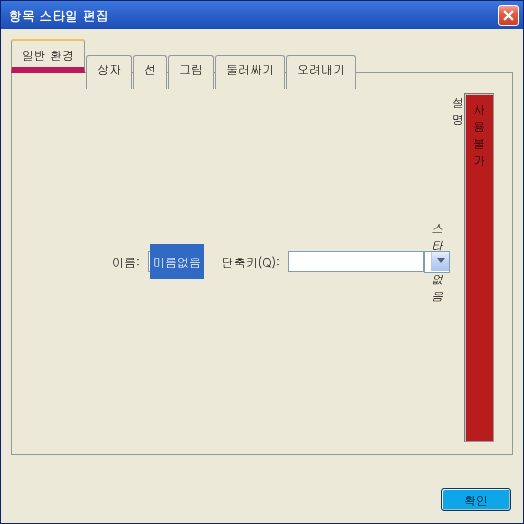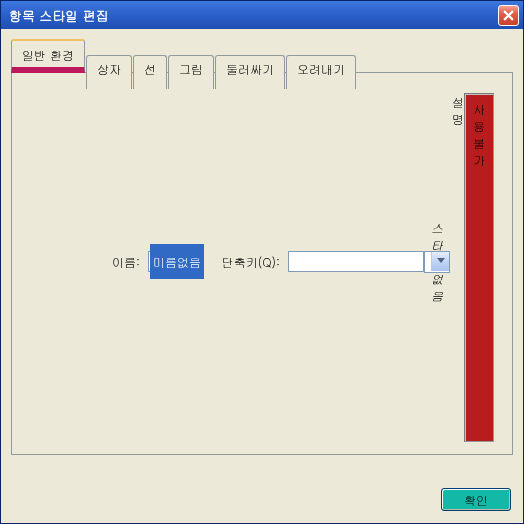--- a/index.html
+++ b/index.html
@@ -156,21 +156,21 @@
 }
 .button-row {
   display: flex;
   justify-content: flex-end;
   gap: 6px;
   padding: 10px 12px 12px 0;
 }
 .btn {
   min-width: 70px;
   height: 23px;
-  background: #14b8a6;
+  background: #0ea5e9;
   border: 1px solid #003c74;
   border-radius: 3px;
   font-family: inherit;
   font-size: 12px;
   cursor: pointer;
   box-shadow: inset 1px 1px 0 #fff, inset -1px -1px 0 #c0bba8;
   margin-top: 15px;
 }
 </style>
 </head>

